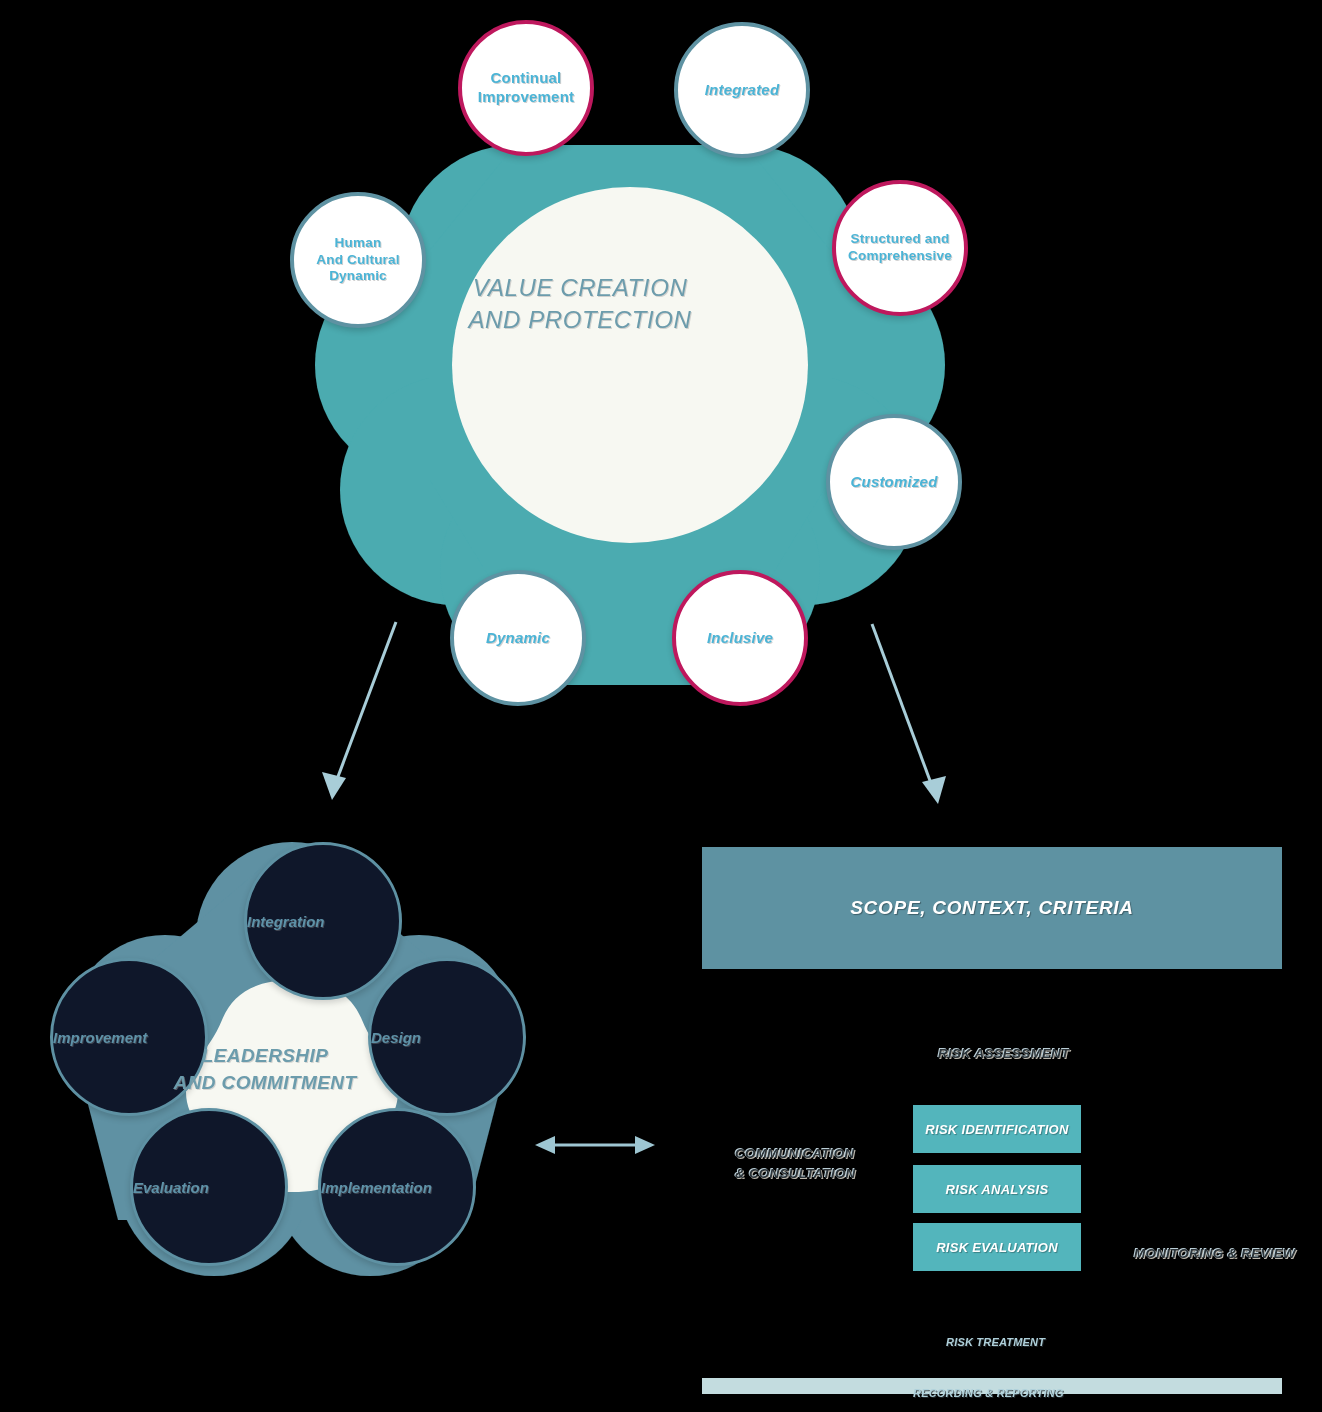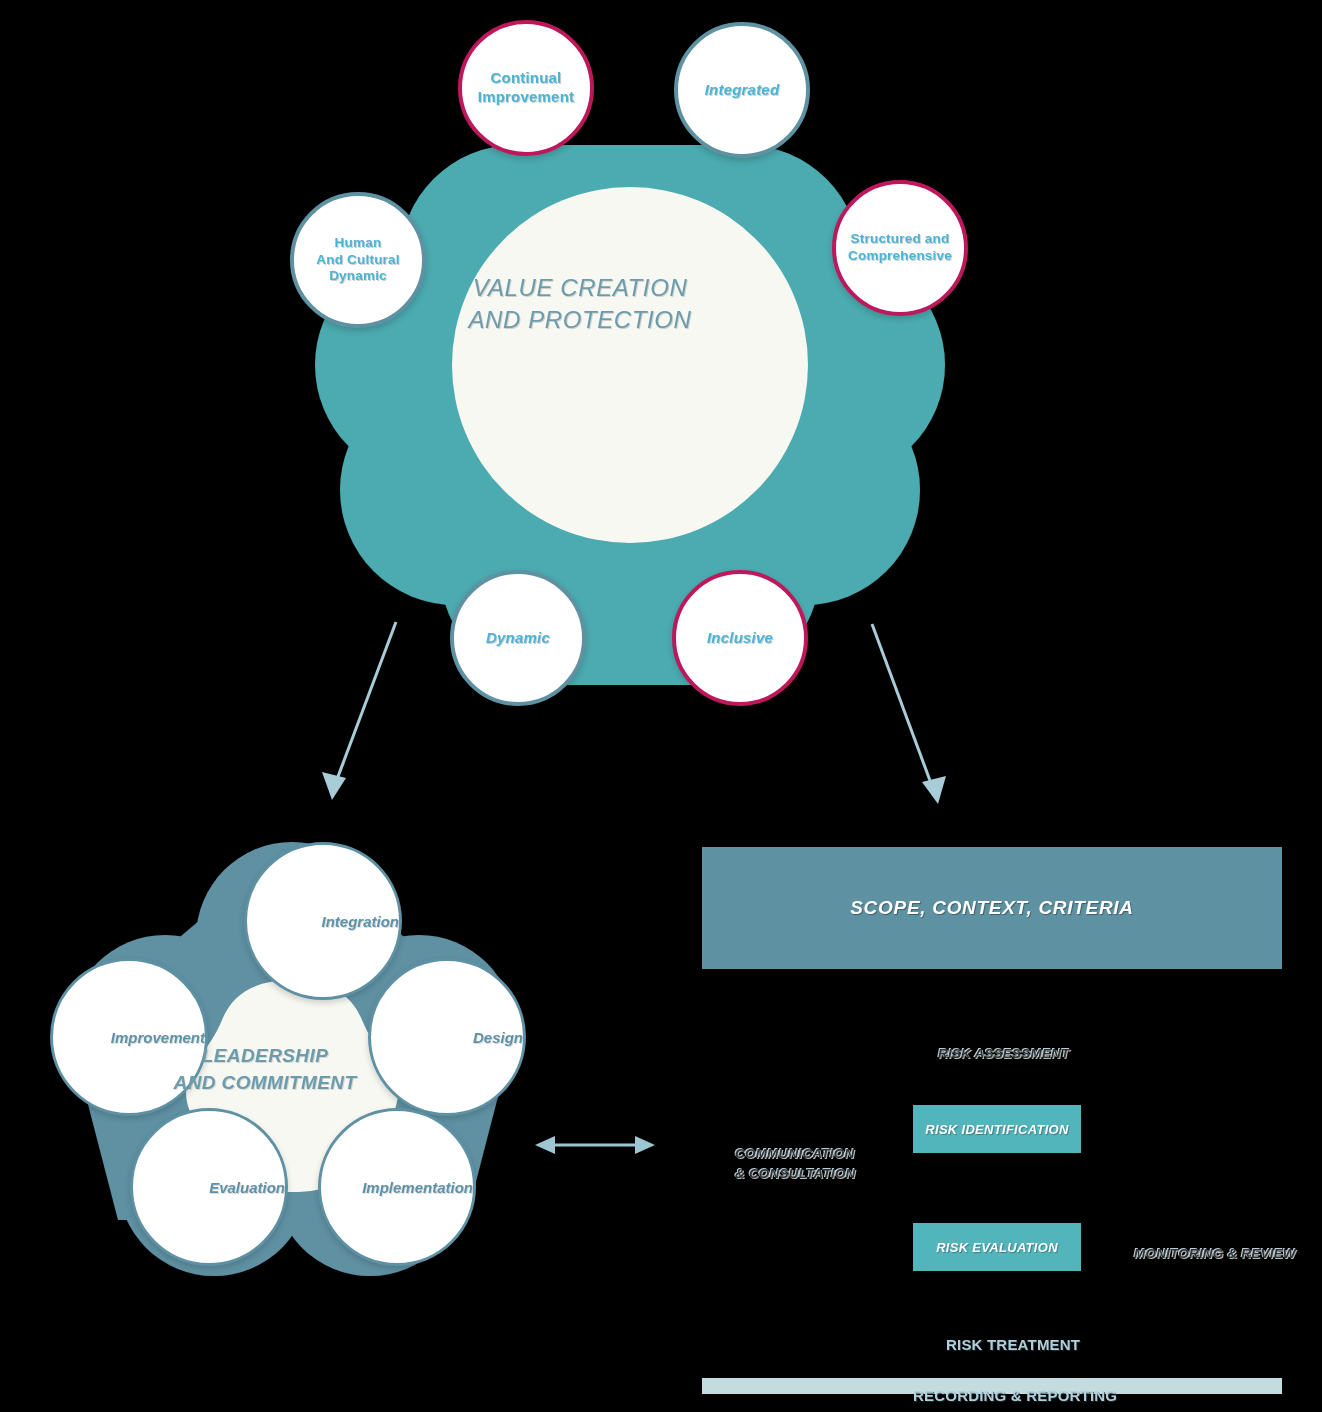--- a/index.html
+++ b/index.html
@@ -40,23 +40,23 @@
 
   
   #arrow-left-wrap{left:300px;top:600px;width:140px;height:230px;}
   #arrow-right-wrap{left:850px;top:600px;width:140px;height:230px;}
   #arrow-mid-wrap{left:525px;top:1125px;width:140px;height:40px;}
 
   
   #lead-flower{left:30px;top:820px;width:530px;height:500px;}
   #lead-flower svg{position:absolute;left:0;top:0;}
   .lf-node{
-    position:absolute;border-radius:50%;background:#ffffff;
+    position:absolute;border-radius:50%;background:#0f172a;
     border:3px solid #5E91A3;box-shadow:0 3px 6px rgba(0,0,0,.16);
-    display:flex;align-items:center;justify-content:flex-end;text-align:center;
+    display:flex;align-items:center;justify-content:flex-start;text-align:center;
   }
   .lf-node span{
     font-style:italic;font-weight:bold;font-size:15px;color:#5E92A8;
     text-shadow:1px 1px 0 rgba(150,150,150,.35);
   }
   #lf-center-label{
     position:absolute;left:120px;top:1043px;width:290px;text-align:center;
     font-style:italic;font-weight:bold;font-size:19px;color:#6C9CAC;
     line-height:1.4;letter-spacing:.4px;
     text-shadow:1px 1px 0 rgba(170,170,170,.45);
@@ -80,21 +80,21 @@
   .risk-box span{
     font-style:italic;font-weight:bold;font-size:13px;color:#ffffff;
     letter-spacing:.3px;text-shadow:1px 1px 1px rgba(0,0,0,.3);
   }
   .side-label{
     position:absolute;font-style:italic;font-weight:bold;font-size:13.5px;
     letter-spacing:.2px;line-height:1.5;color:#2b3338;
     text-shadow:-1px -1px 0 rgba(196,216,224,.95), 1px 1px 0 rgba(232,226,214,.8);
   }
   .pale-label{
-    position:absolute;font-weight:bold;font-size:15px;
+    position:absolute;font-style:italic;font-weight:bold;font-size:11px;
     letter-spacing:.2px;color:#AFD0DA;
     text-shadow:1px 1px 0 rgba(40,48,52,.75);
   }
   #treatment-bar{
     left:702px;top:1378px;width:580px;height:16px;background:#C3DCDF;
   }
 </style>
 </head>
 <body>
 
@@ -145,20 +145,23 @@
       <span style="font-size:15px;">Integrated</span>
     </div>
 
     <div class="tf-node ring-teal" style="left:562px;top:180px;width:128px;height:128px;">
       <span style="font-size:13.5px;">
         <i style="font-style:normal;display:block;">Structured and</i>
         <i style="font-style:normal;display:block;">Comprehensive</i>
       </span>
     </div>
 
+    <div class="tf-node ring-slate" style="left:556px;top:414px;width:128px;height:128px;">
+      <span style="font-size:15px;">Customized</span>
+    </div>
 
     <div class="tf-node ring-teal" style="left:402px;top:570px;width:128px;height:128px;">
       <span style="font-size:15px;">Inclusive</span>
     </div>
 
     <div class="tf-node ring-slate" style="left:180px;top:570px;width:128px;height:128px;">
       <span style="font-size:15px;">Dynamic</span>
     </div>
 
 
@@ -255,20 +258,23 @@
   <div class="side-label" style="left:735px;top:1144px;width:180px;">
     <div>COMMUNICATION</div>
     <div>&amp; CONSULTATION</div>
   </div>
 
   <div class="side-label" style="left:1134px;top:1216px;margin-top:28px;">MONITORING &amp; REVIEW</div>
 
   <div class="risk-box" style="top:1105px;">
     <span>RISK IDENTIFICATION</span>
   </div>
+  <div class="risk-box" style="top:1165px;">
+    <span>RISK ANALYSIS</span>
+  </div>
   <div class="risk-box" style="top:1223px;">
     <span>RISK EVALUATION</span>
   </div>
 
   <div class="pale-label" style="left:946px;top:1336px;">RISK TREATMENT</div>
 
   <div class="abs" id="treatment-bar"></div>
 
   <div class="pale-label" style="left:913px;top:1387px;">RECORDING &amp; REPORTING</div>
 

